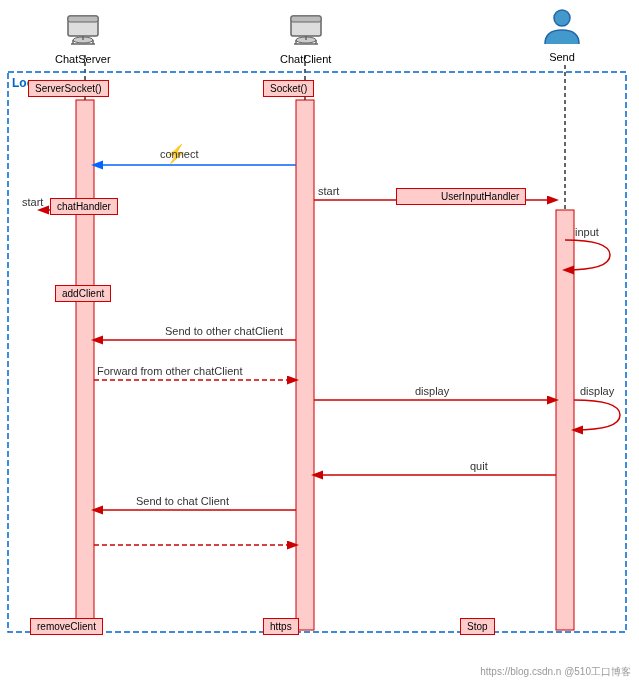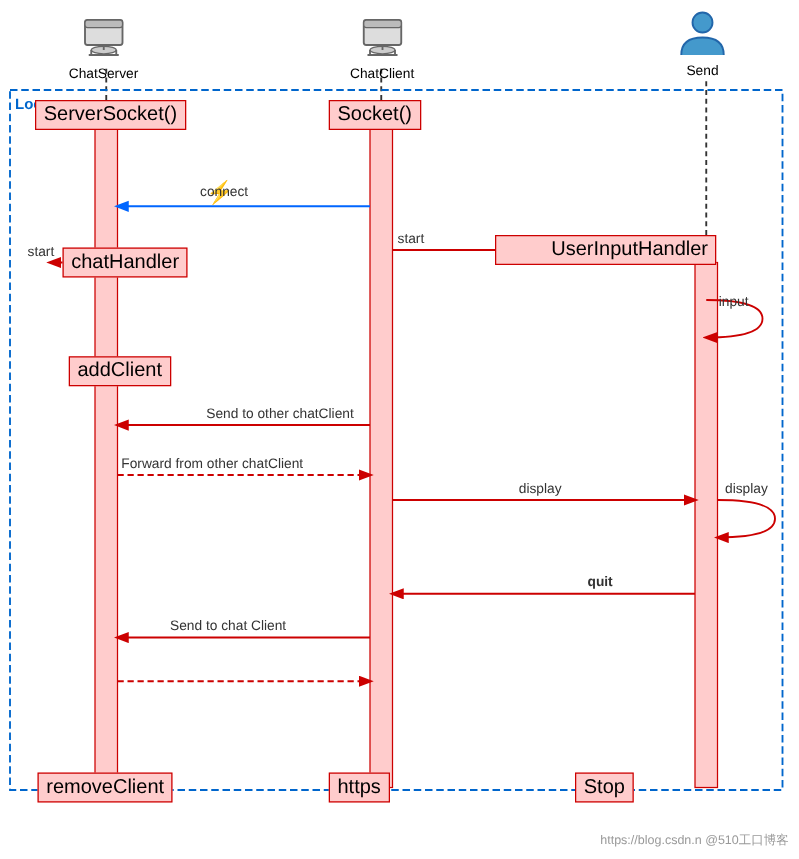--- a/index.html
+++ b/index.html
@@ -27,21 +27,21 @@
     .actor-label {
       font-size: 11px;
       text-align: center;
       margin-top: 2px;
     }
     .message-box {
       position: absolute;
       background: #ffcccc;
       border: 1px solid #cc0000;
       padding: 2px 6px;
-      font-size: 16px;
+      font-size: 10px;
       white-space: nowrap;
     }
     .loop-label {
       position: absolute;
       color: #0066cc;
       font-size: 12px;
       font-weight: bold;
     }
     .arrow-label {
       position: absolute;
@@ -186,22 +186,22 @@
 
   <div class="message-box" style="left:30px; top:618px;">removeClient</div>
 
   <div class="message-box" style="left:263px; top:618px;">https</div>
 
   <div class="message-box" style="left:460px; top:618px;">Stop</div>
 
   <div class="arrow-label" style="left:160px; top:148px;">connect</div>
   <div class="arrow-label" style="left:318px; top:185px;">start</div>
   <div class="arrow-label" style="left:22px; top:196px;">start</div>
-  <div class="arrow-label" style="left:575px; top:236px;">input</div>
+  <div class="arrow-label" style="left:575px; top:226px;">input</div>
   <div class="arrow-label" style="left:145px; top:325px;margin-left:20px;">Send to other chatClient</div>
   <div class="arrow-label" style="left:97px; top:365px;">Forward from other chatClient</div>
   <div class="arrow-label" style="left:415px; top:385px;">display</div>
   <div class="arrow-label" style="left:580px; top:385px;">display</div>
-  <div class="arrow-label" style="left:470px; top:460px;font-weight:bold;">quit</div>
+  <div class="arrow-label" style="left:470px; top:460px;">quit</div>
   <div class="arrow-label" style="left:136px; top:495px;">Send to chat Client</div>
 
   <div class="watermark">https://blog.csdn.n @510工口博客</div>
 </div>
 
 </body></html>

